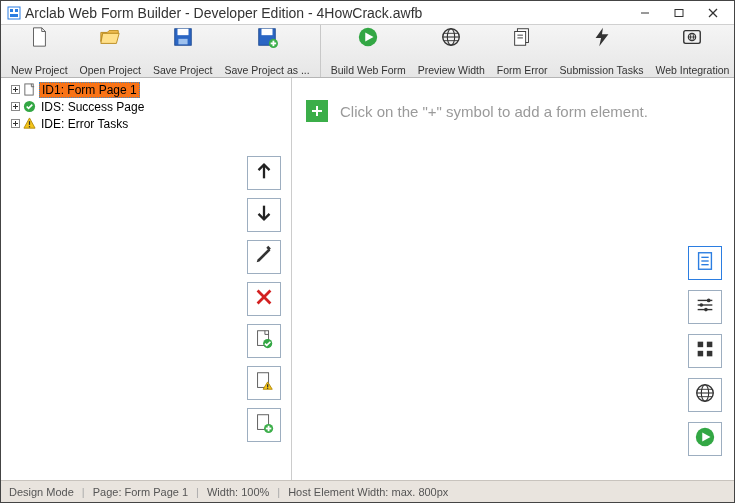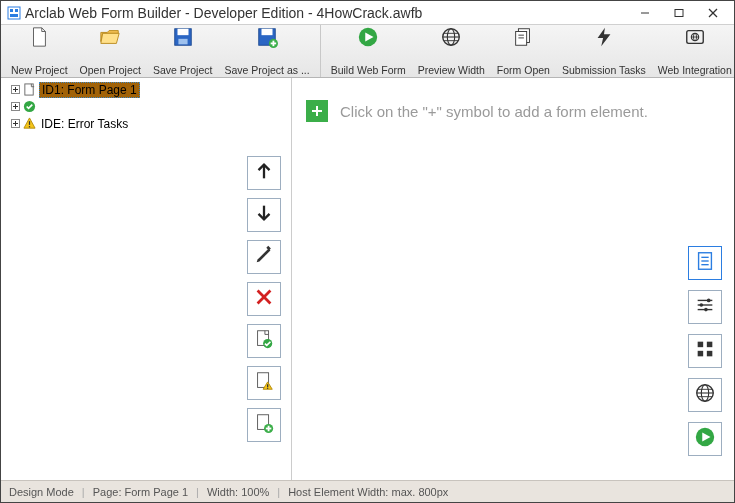--- a/index.html
+++ b/index.html
@@ -22,21 +22,21 @@
   .tool-btn .lbl { font-size: 10.5px; color: #333; margin-top: 16px; white-space: nowrap; }
   
   
   .main { flex: 1; display: flex; min-height: 0; }
   
   
   .tree-pane { width: 290px; background: #fff; position: relative; padding: 3px 2px; }
   .tree-item { display: flex; align-items: center; height: 17px; font-size: 12px; padding-left: 6px; cursor: default; }
   .tree-item .expander { width: 12px; height: 12px; display:inline-flex; align-items:center; justify-content:center; margin-right:1px;}
   .tree-item .t-icon { width: 14px; height: 14px; margin-right: 3px; display:inline-flex; align-items:center; justify-content:center;}
-  .tree-item.selected .t-label { background: #a16207; border: 1px dotted #3a87c9; padding: 0 2px; }
+  .tree-item.selected .t-label { background: #f97316; border: 1px dotted #3a87c9; padding: 0 2px; }
   .tree-item .t-label { padding: 0 2px; }
   
   
   .vstack { position: absolute; right: 10px; top: 78px; display: flex; flex-direction: column; gap: 8px; }
   .sq-btn { width: 34px; height: 34px; border: 1px solid #9daec0; background: #fff; display: flex; align-items: center; justify-content: center; cursor: default; }
   .sq-btn.active { border: 1.5px solid #2b7de1; }
   
   
   .canvas { flex: 1; background: #fff; border-left: 1px solid #ccc; position: relative; padding: 22px 14px; }
   .hint-row { display: flex; align-items: center; gap: 12px; }
@@ -149,21 +149,21 @@
       </div>
       <div class="tool-btn">
         <span class="ico">
           <svg viewBox="0 0 24 24" width="22" height="22">
             <rect x="7" y="3" width="12" height="15" fill="#fff" stroke="#333"></rect>
             <rect x="4" y="6" width="12" height="15" fill="#fff" stroke="#333"></rect>
             <line x1="7" y1="10" x2="13" y2="10" stroke="#333"></line>
             <line x1="7" y1="13" x2="13" y2="13" stroke="#333"></line>
           </svg>
         </span>
-        <span class="lbl">Form Open</span>
+        <span class="lbl">Form Error</span>
       </div>
       <div class="tool-btn">
         <span class="ico">
           <svg viewBox="0 0 24 24" width="22" height="22">
             <polygon points="13,2 5,13 11,13 9,22 19,9 12,9" fill="#333"></polygon>
           </svg>
         </span>
         <span class="lbl">Submission Tasks</span>
       </div>
       <div class="tool-btn">
@@ -206,20 +206,21 @@
               <line x1="2" y1="4.5" x2="7" y2="4.5" stroke="#333"></line>
               <line x1="4.5" y1="2" x2="4.5" y2="7" stroke="#333"></line>
             </svg>
           </span>
           <span class="t-icon">
             <svg viewBox="0 0 14 14" width="13" height="13">
               <circle cx="7" cy="7" r="6" fill="#33a744"></circle>
               <polyline points="4,7 6,9 10,5" fill="none" stroke="#fff" stroke-width="1.8"></polyline>
             </svg>
           </span>
+          <span class="t-label">IDS: Success Page</span>
         </div>
         <div class="tree-item">
           <span class="expander">
             <svg viewBox="0 0 9 9" width="9" height="9">
               <rect x="0.5" y="0.5" width="8" height="8" fill="#fff" stroke="#888"></rect>
               <line x1="2" y1="4.5" x2="7" y2="4.5" stroke="#333"></line>
               <line x1="4.5" y1="2" x2="4.5" y2="7" stroke="#333"></line>
             </svg>
           </span>
           <span class="t-icon">

